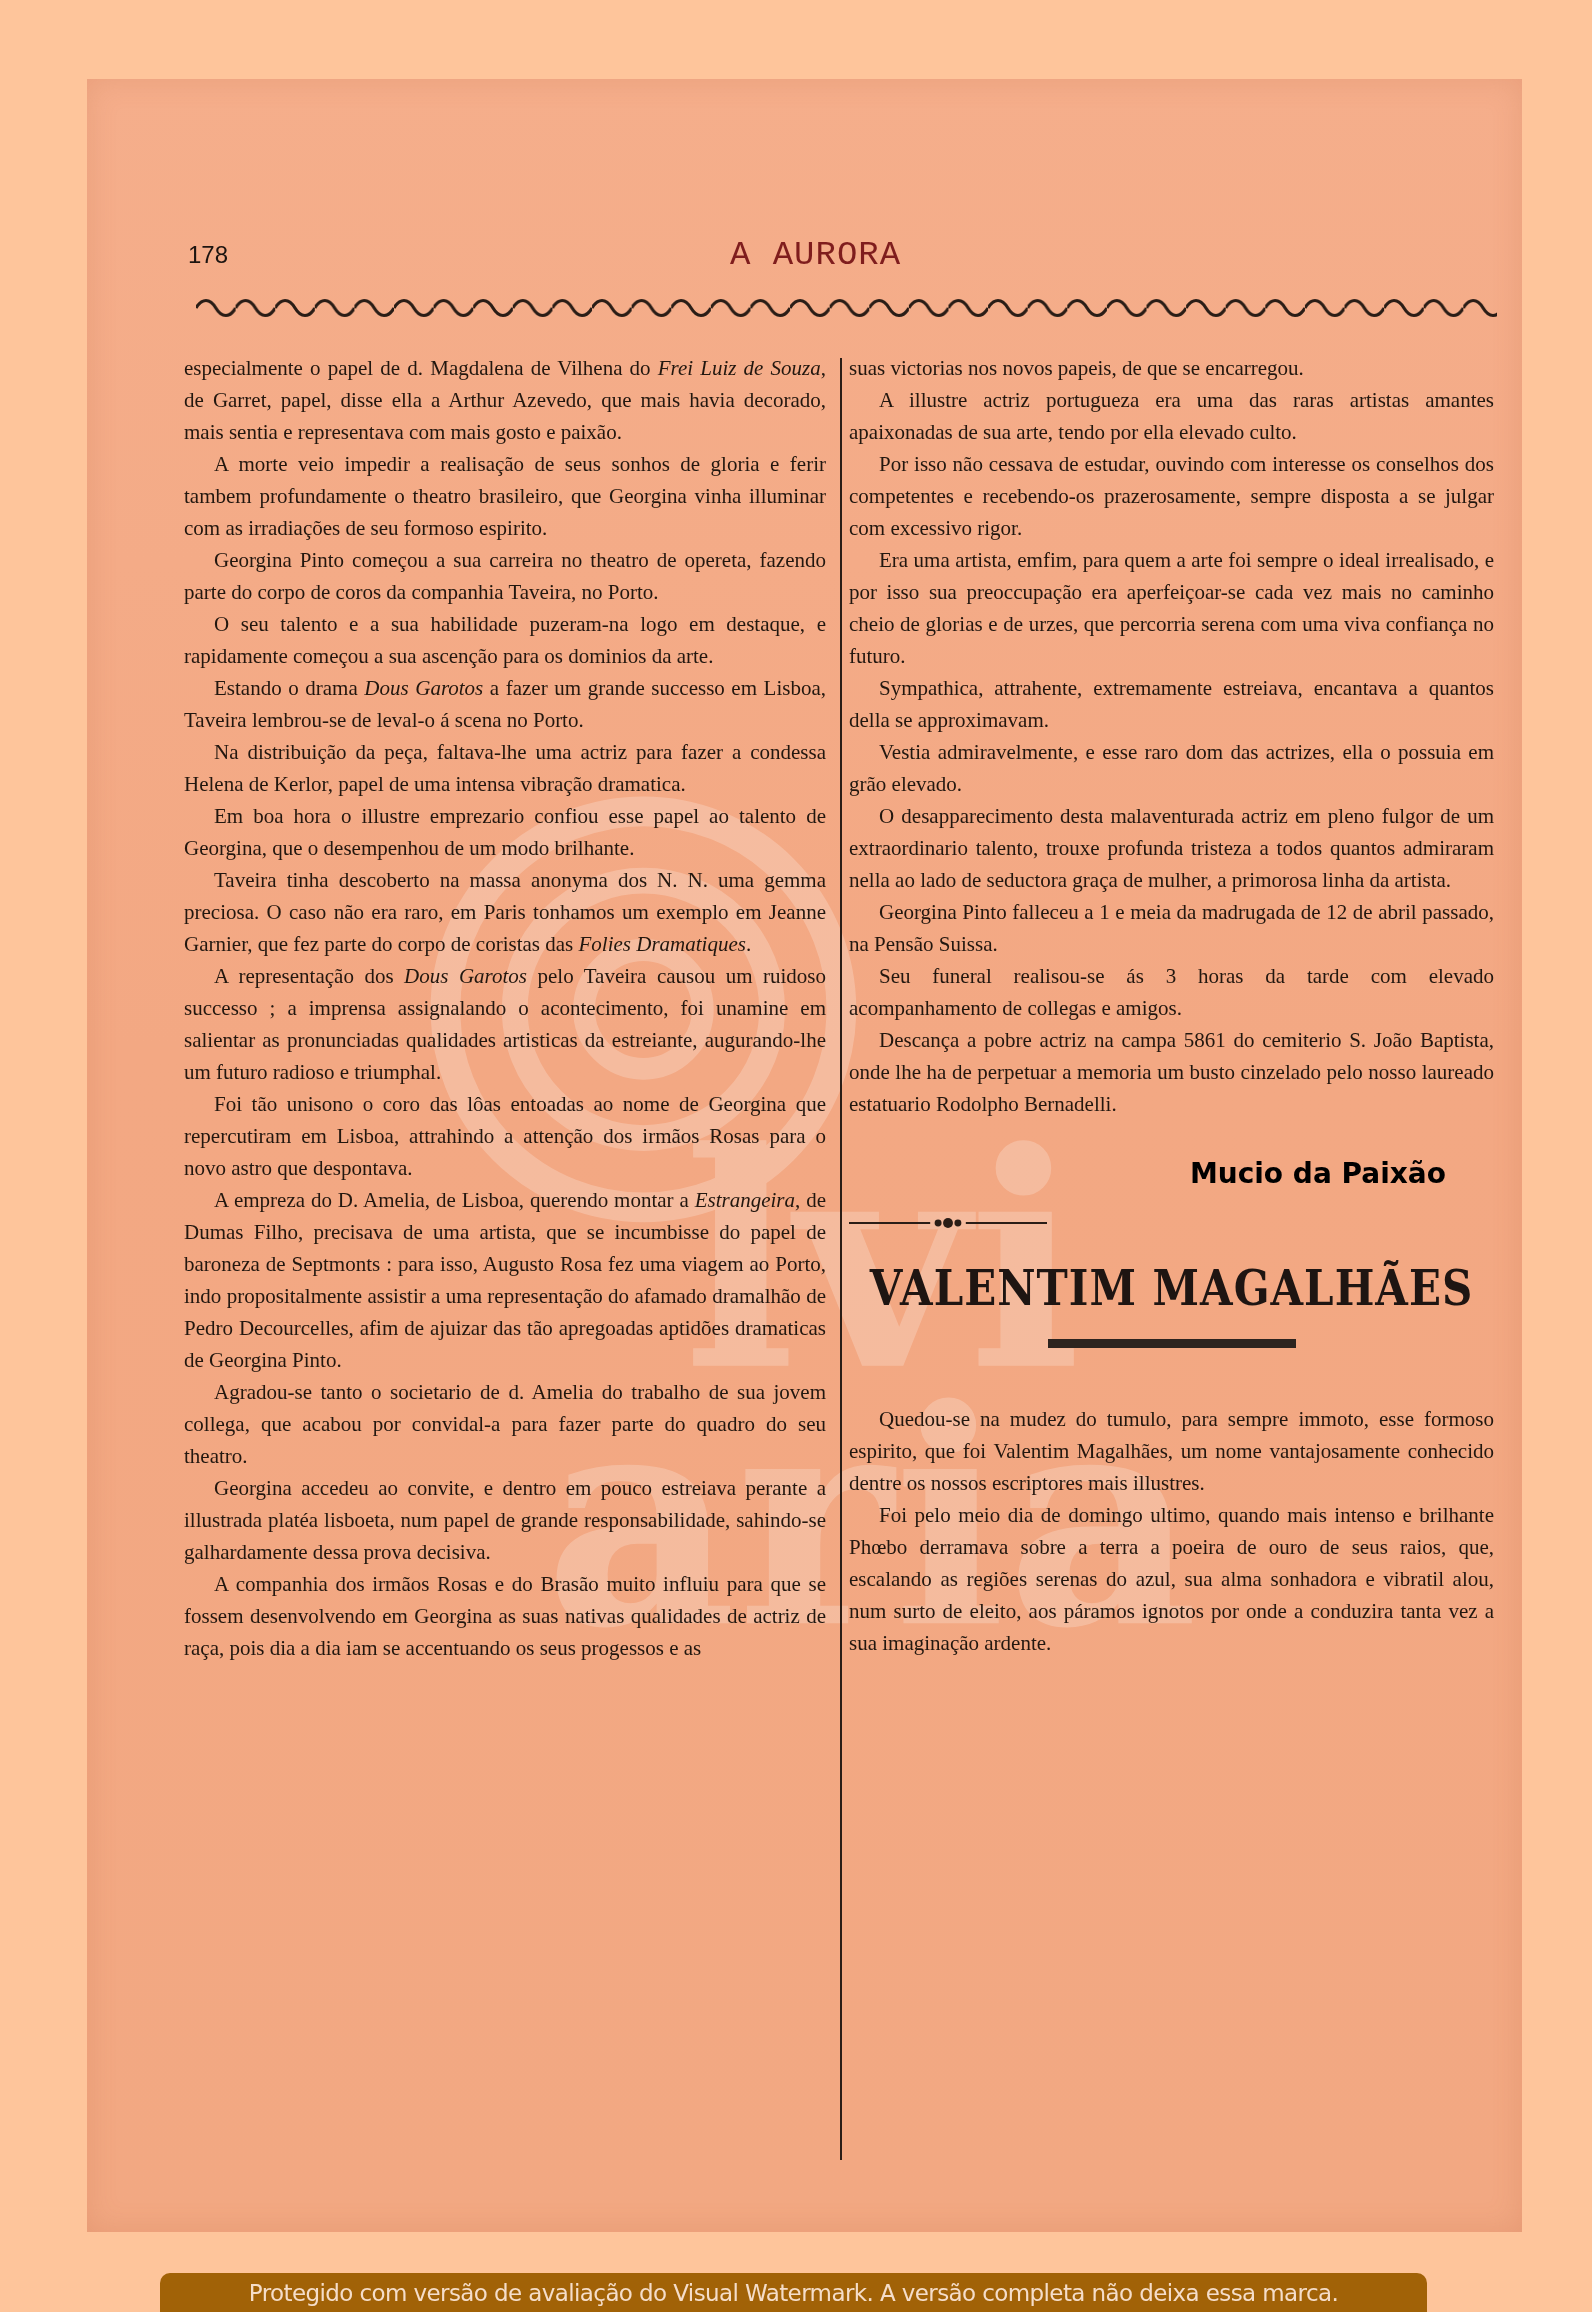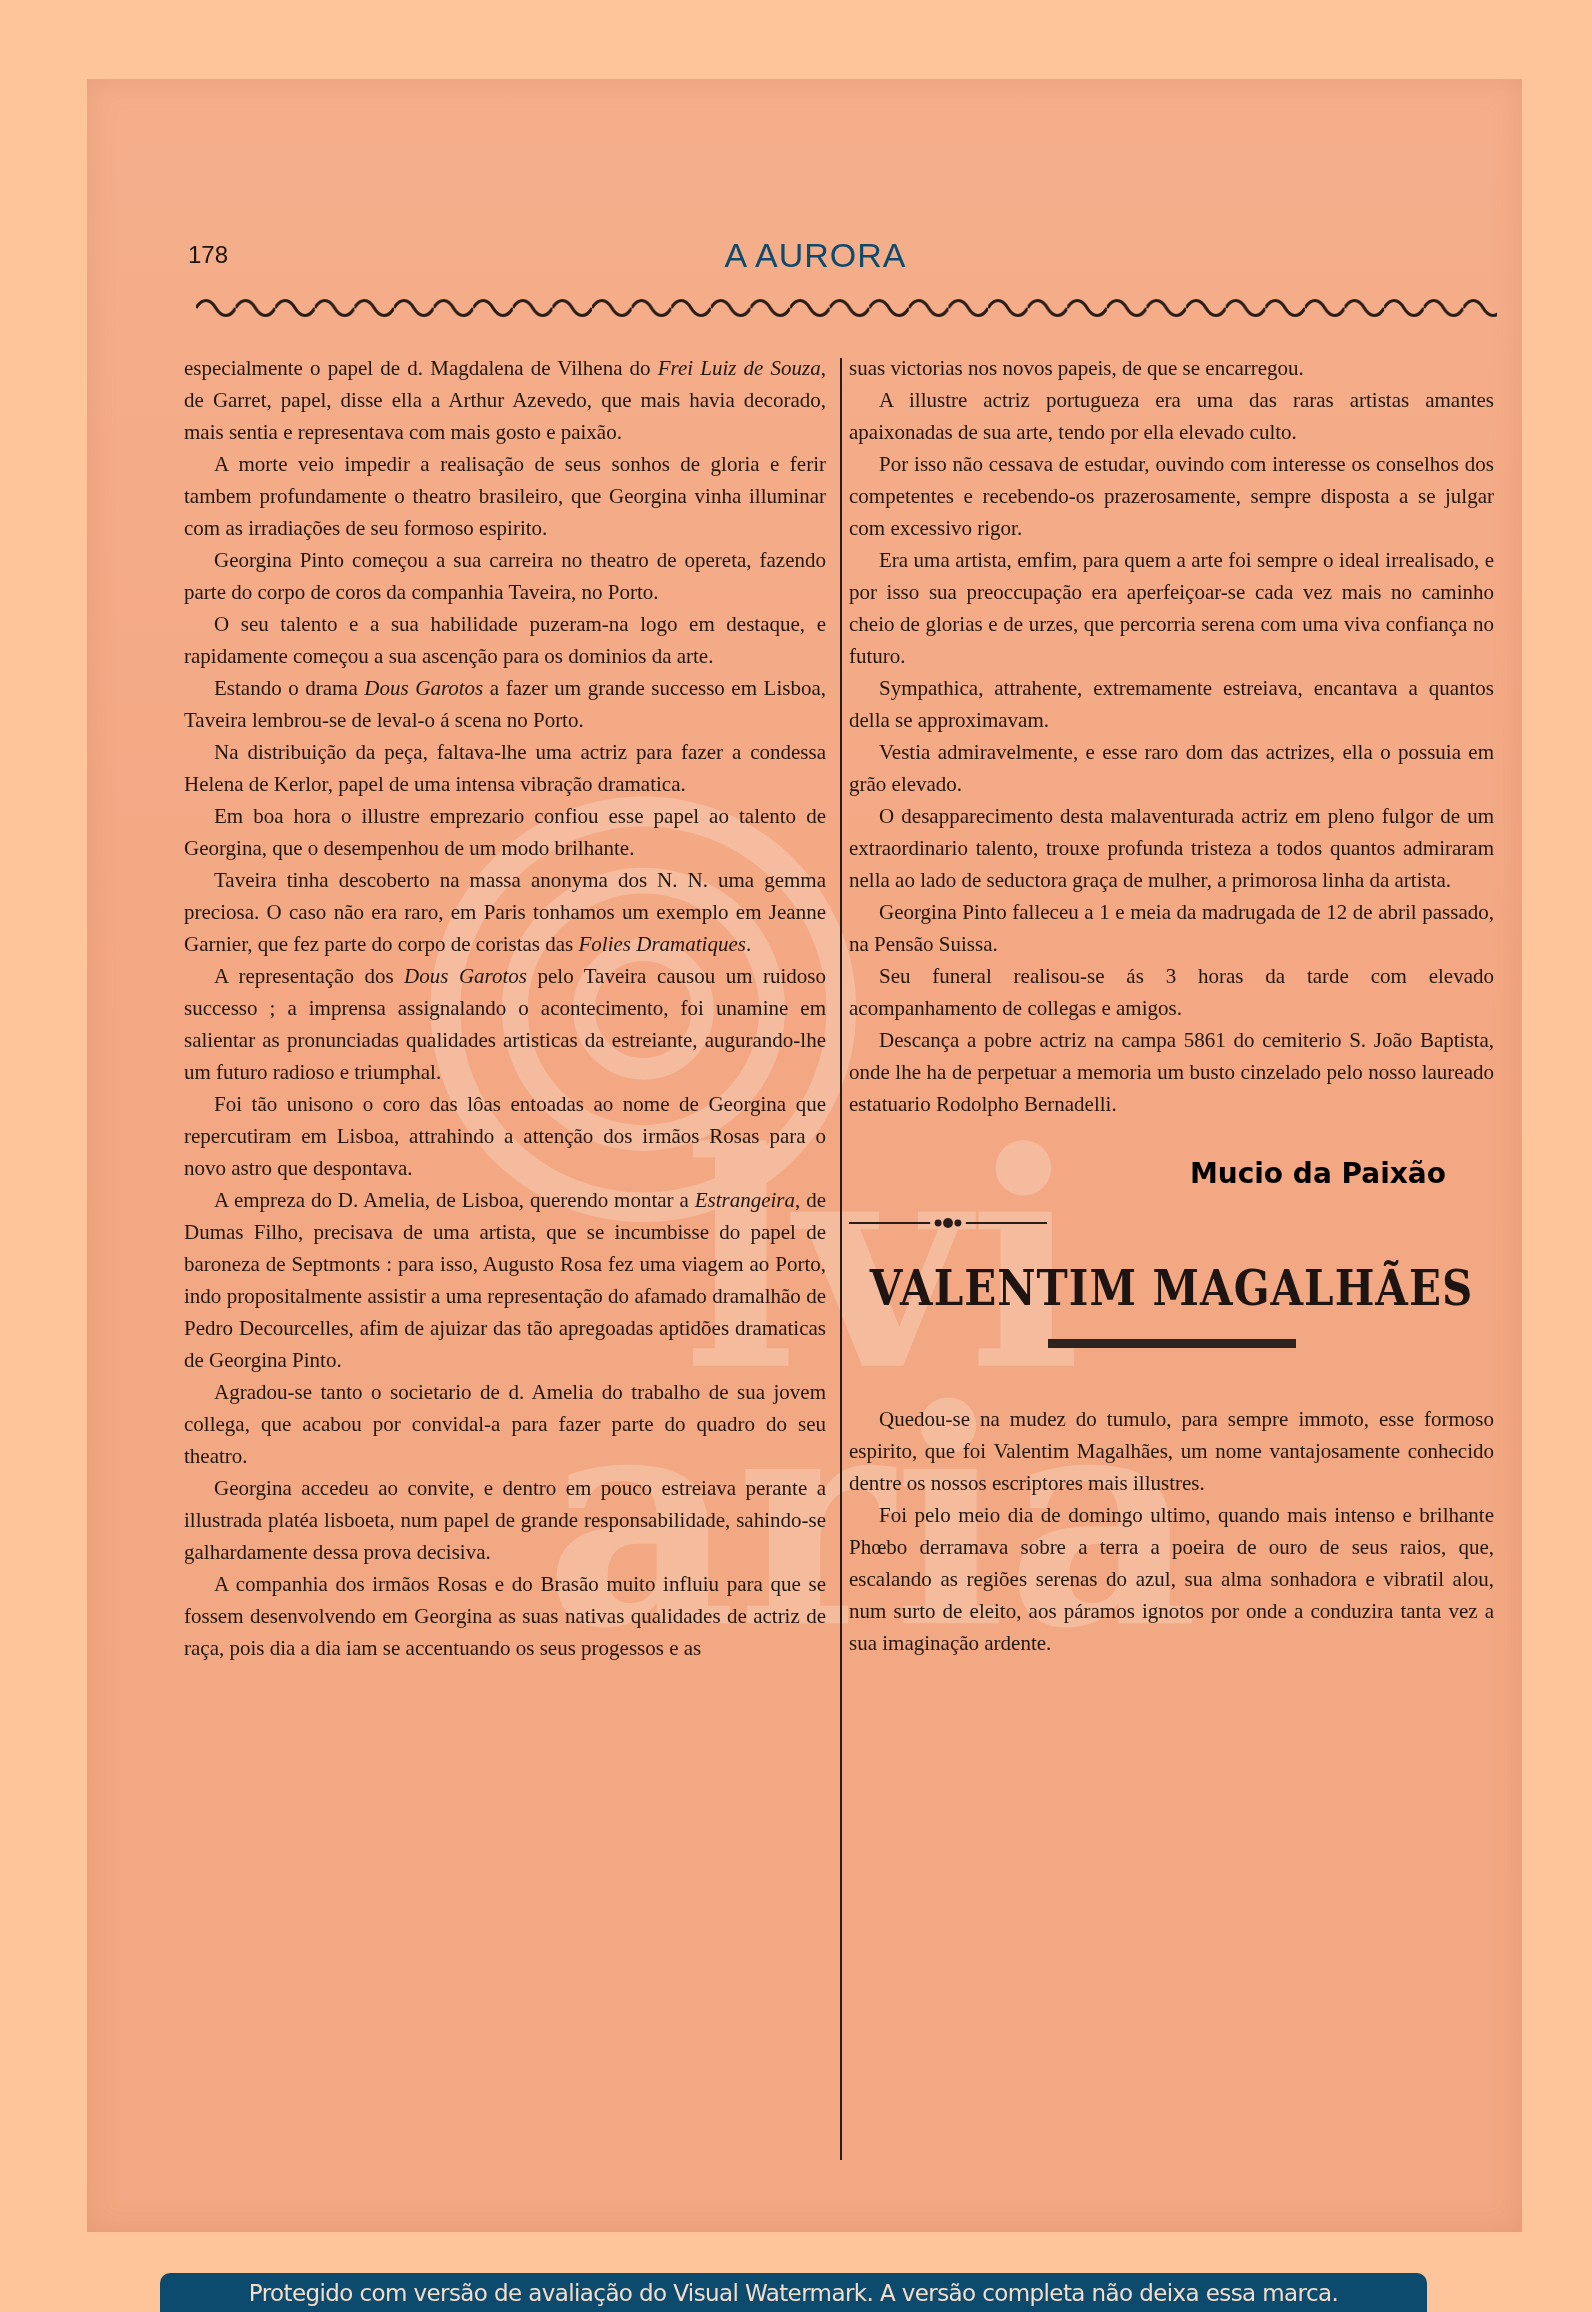--- a/index.html
+++ b/index.html
@@ -12,22 +12,22 @@
       position: absolute; left: 87px; top: 79px; width: 1435px; height: 2153px;
       background: linear-gradient(180deg, #f5ae8b 0%, #f3a883 45%, #f2a882 100%);
       box-shadow: inset 0 0 30px rgba(180,90,50,0.18);
     }
     .page-number {
       position: absolute; left: 188px; top: 241px;
       font-family: Liberation Sans, sans-serif; font-size: 24px; color: #1c1410;
     }
     .masthead {
       position: absolute; left: 0; right: 0; top: 236px; text-align: center;
-      font-family: Liberation Sans, sans-serif; font-size: 34px; letter-spacing: 1px;
-      color: #0c4a6e; padding-left: 38px;
+      font-family: Liberation Mono, monospace; font-size: 34px; letter-spacing: 1px;
+      color: #7f1d1d; padding-left: 38px;
     }
     .wave-rule {
       position: absolute; left: 196px; top: 298px; width: 1301px; height: 20px;
     }
     .col-rule {
       position: absolute; left: 840px; top: 358px; width: 2px; height: 1802px;
       background: #2a1d16;
     }
     .column {
       position: absolute; top: 352px;
@@ -49,21 +49,21 @@
     .section-title {
       text-align: center; margin-top: 34px;
       font-family: "DejaVu Serif", serif; font-weight: bold; font-size: 42px; letter-spacing: 1px;
       color: #1e1512; transform: scaleY(1.15);
     }
     .thick-rule {
       margin: 34px auto 55px; width: 248px; height: 9px; background: #2d241f;
     }
     .watermark-banner {
       position: absolute; left: 160px; top: 2273px; width: 1267px; height: 40px;
-      background: #0c4a6e; border-radius: 10px 10px 0 0;
+      background: #a16207; border-radius: 10px 10px 0 0;
       color: #f5ddc9; font-family: "DejaVu Sans", sans-serif; font-size: 23px;
       line-height: 40px; text-align: center; white-space: nowrap; overflow: hidden;
       letter-spacing: -0.6px;
     }
     .bg-watermark {
       position: absolute; left: 386px; top: 752px; width: 891px; height: 891px;
       pointer-events: none; opacity: 0.22;
     }
   </style>
 </head>

